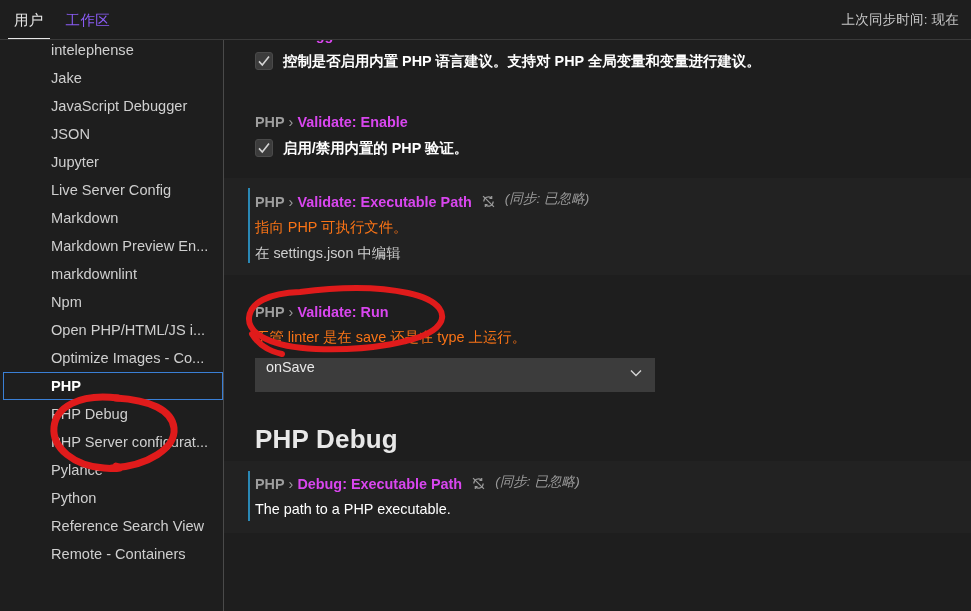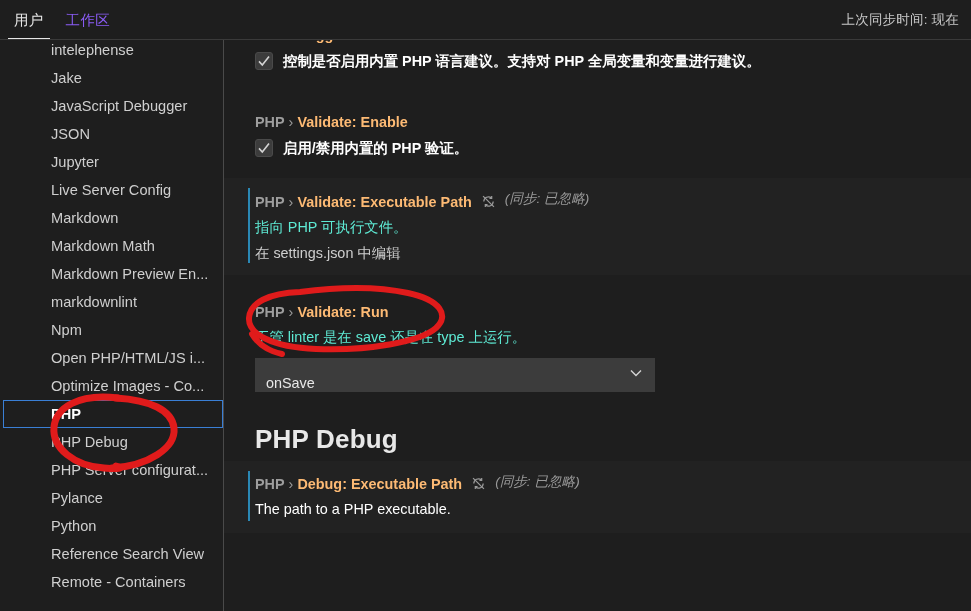--- a/index.html
+++ b/index.html
@@ -168,21 +168,21 @@
   .setting-title .cat {
     font-weight: bold;
     color: #9d9d9d;
   }
   .setting-title .sep {
     color: #9d9d9d;
     padding: 0 4px;
     font-weight: normal;
   }
   .setting-title .key {
-    color: #fdba74;
+    color: #d946ef;
     font-weight: bold;
   }
   .sync-note {
     margin-left: 9px;
     font-style: italic;
     font-weight: normal;
     color: #9a9a9a;
     font-size: 13.6px;
     display: inline-flex;
     align-items: center;
@@ -190,21 +190,21 @@
   }
   .sync-icon {
     display: inline-block;
     width: 15px; height: 15px;
     position: relative;
     top: 2px;
   }
 
   .setting-desc {
     font-size: 14.4px;
-    color: #5eead4;
+    color: #f97316;
     line-height: 24px;
     margin-top: 2px;
     white-space: nowrap;
   }
   .setting-desc.en { color: #ffffff; }
 
   .desc-row {
     display: flex;
     align-items: flex-start;
     margin-top: 3px;
@@ -238,21 +238,21 @@
     line-height: 20px;
   }
 
   .select-wrap {
     margin-top: 9px;
     width: 400px;
     height: 29px;
     background: #3c3c3c;
     border: 1px solid #3c3c3c;
     display: flex;
-    align-items: flex-start;
+    align-items: flex-end;
     padding: 16px 10px;
     cursor: pointer;
     position: relative;
   }
   .select-value {
     font-size: 14.4px;
     color: #e8e8e8;
   }
   .select-chevron {
     position: absolute;
@@ -299,21 +299,20 @@
 
   <div id="toc">
     <div id="toc-list">
       <div class="toc-item"><span>intelephense</span></div>
       <div class="toc-item"><span>Jake</span></div>
       <div class="toc-item"><span>JavaScript Debugger</span></div>
       <div class="toc-item"><span>JSON</span></div>
       <div class="toc-item"><span>Jupyter</span></div>
       <div class="toc-item"><span>Live Server Config</span></div>
       <div class="toc-item"><span>Markdown</span></div>
-      <div class="toc-item"><span>Markdown Math</span></div>
       <div class="toc-item"><span>Markdown Preview En...</span></div>
       <div class="toc-item"><span>markdownlint</span></div>
       <div class="toc-item"><span>Npm</span></div>
       <div class="toc-item"><span>Open PHP/HTML/JS i...</span></div>
       <div class="toc-item"><span>Optimize Images - Co...</span></div>
       <div class="toc-item selected"><span>PHP</span></div>
       <div class="toc-item"><span>PHP Debug</span></div>
       <div class="toc-item"><span>PHP Server configurat...</span></div>
       <div class="toc-item"><span>Pylance</span></div>
       <div class="toc-item"><span>Python</span></div>

